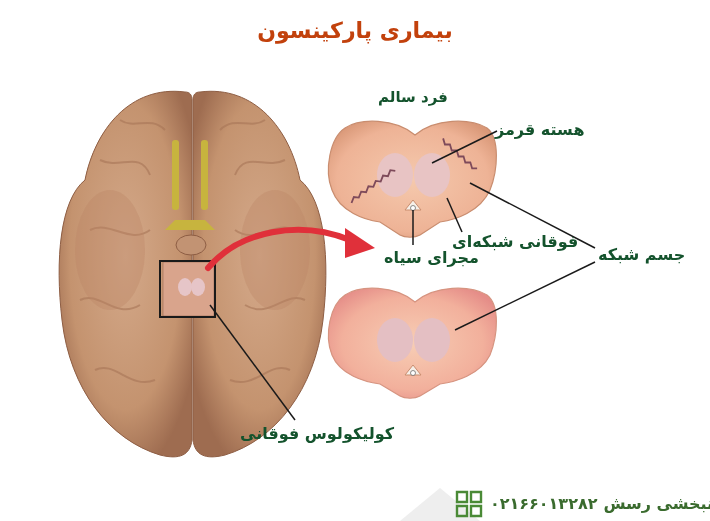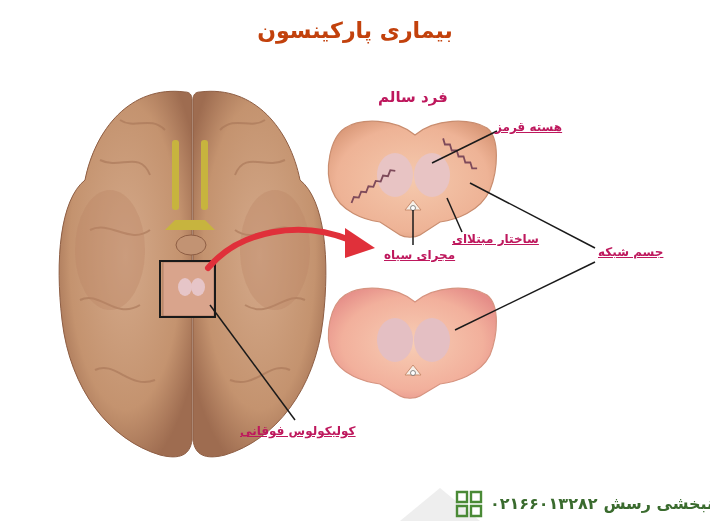--- a/index.html
+++ b/index.html
@@ -1,20 +1,20 @@
 <!DOCTYPE html>
 <html><head>
 <meta charset="utf-8">
 <style>
   html,body{margin:0;padding:0;background:#ffffff;}
   body{width:710px;height:521px;position:relative;overflow:hidden;font-family:"DejaVu Sans",sans-serif;}
   .abs{position:absolute;}
   .title{left:0;top:18px;width:710px;text-align:center;font-size:22px;font-weight:bold;color:#c2410c;direction:rtl;}
-  .lbl{color:#be185d;font-weight:bold;direction:rtl;white-space:nowrap;}
-  .lbl-sm{font-size:12px;text-decoration:underline;}
+  .lbl{color:#14532d;font-weight:bold;direction:rtl;white-space:nowrap;}
+  .lbl-sm{font-size:16px;}
   .lbl-md{font-size:15px;}
   .lbl-lg{font-size:16px;line-height:20px;text-align:center;}
   svg.scene{position:absolute;left:0;top:0;}
   .footer-text{color:#3a6b2e;font-size:16px;font-weight:bold;direction:rtl;white-space:nowrap;}
 </style>
 </head>
 <body>
 
 <div class="abs title">بیماری پارکینسون</div>
 
@@ -96,21 +96,21 @@
   <g transform="translate(455,490)" stroke="#4a8a36" stroke-width="2.4" fill="none">
     <path d="M2 2 h10 v10 h-10 z"></path>
     <path d="M16 2 h10 v10 h-10 z"></path>
     <path d="M2 16 h10 v10 h-10 z"></path>
     <path d="M16 16 h10 v10 h-10 z"></path>
   </g>
 </svg>
 
 <div class="abs lbl lbl-md" style="left:353px;top:88px;width:120px;text-align:center;">فرد سالم</div>
 <div class="abs lbl lbl-sm" style="left:495px;top:120px;">هسته قرمز</div>
-<div class="abs lbl lbl-sm" style="left:452px;top:232px;">ساختار مبتلا‌ای</div>
+<div class="abs lbl lbl-sm" style="left:452px;top:232px;">فوقانی شبکه‌ای</div>
 <div class="abs lbl lbl-sm" style="left:384px;top:248px;">مجرای سیاه</div>
 <div class="abs lbl lbl-sm" style="left:598px;top:245px;">جسم شبکه</div>
 <div class="abs lbl lbl-lg" style="left:350px;top:408px;width:120px;">
 </div>
 <div class="abs lbl lbl-sm" style="left:240px;top:424px;">کولیکولوس فوقانی</div>
 
 <div class="abs" style="left:490px;top:494px;display:flex;gap:6px;align-items:center;direction:rtl;">
   <span class="footer-text">کلینیک توانبخشی رسش</span>
   <span class="footer-text">۰۲۱۶۶۰۱۳۲۸۲</span>
 </div>

